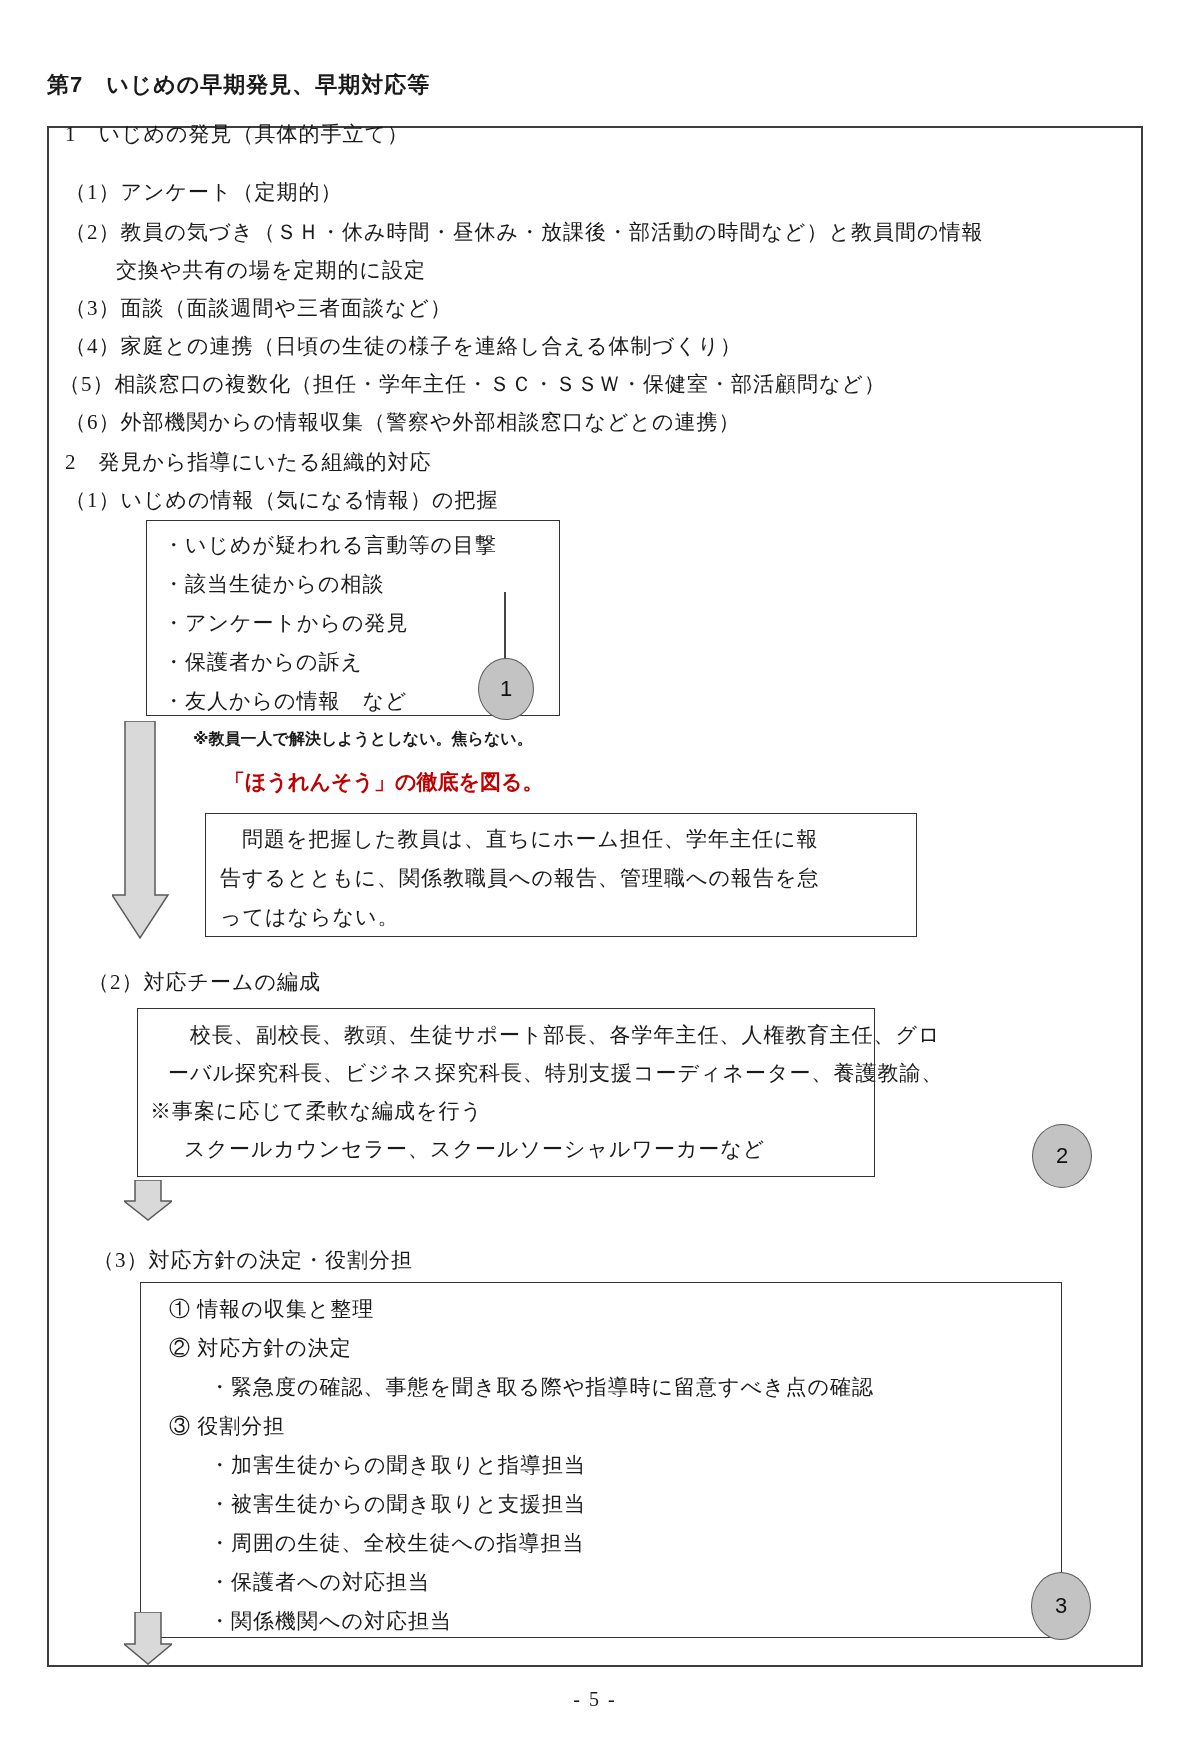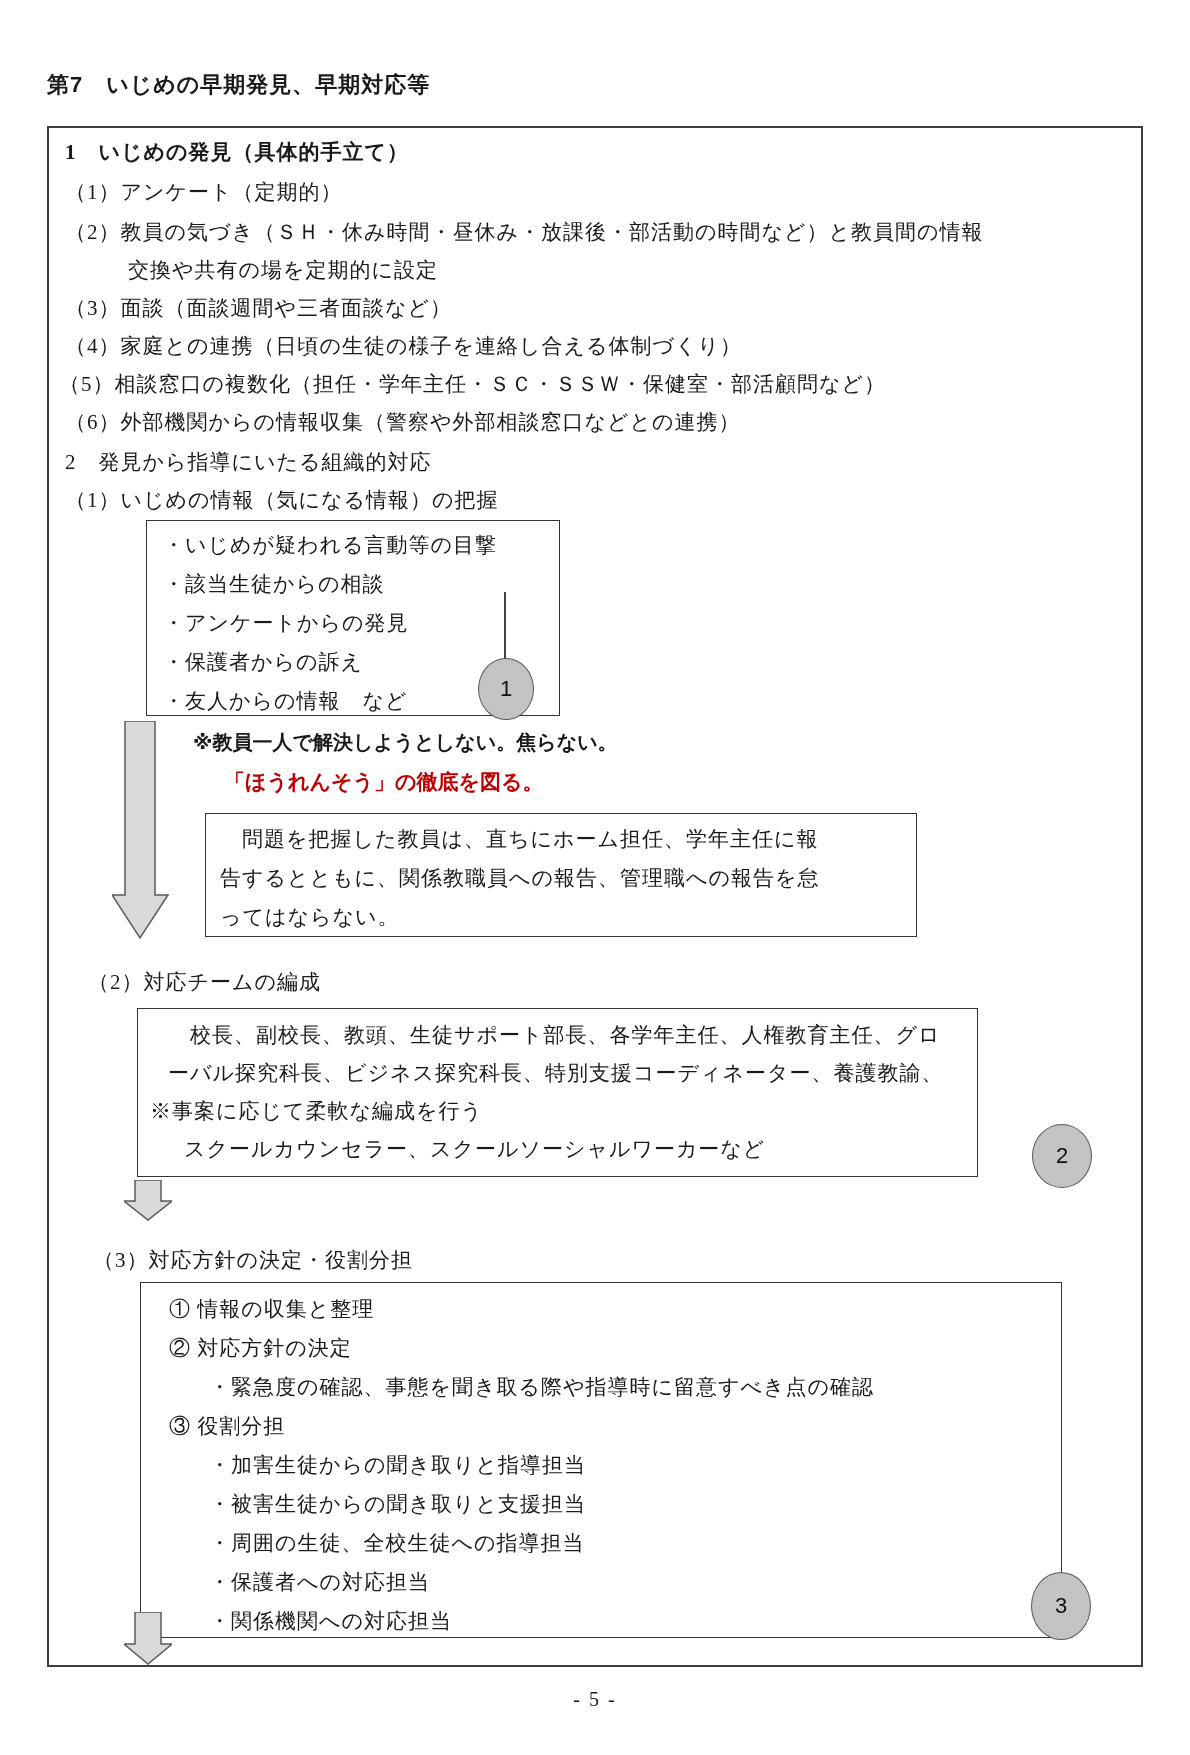--- a/index.html
+++ b/index.html
@@ -9,27 +9,27 @@
   .doc-title{position:absolute;left:47px;top:70px;margin:0;font-size:22px;font-weight:bold;
              letter-spacing:1px;font-family:"Liberation Sans","DejaVu Sans",sans-serif;}
   .outer-box{position:absolute;left:47px;top:126px;width:1092px;height:1537px;
              border:2px solid #3d3d3d;}
   .tl{position:absolute;font-size:21px;white-space:nowrap;letter-spacing:1px;}
   .inner-box{position:absolute;border:1.5px solid #333;background:#fff;box-sizing:border-box;}
   .ibl{font-size:21px;line-height:39px;white-space:nowrap;letter-spacing:1px;}
   
   .box1{left:146px;top:520px;width:414px;height:196px;padding:5px 0 0 16px;}
   
-  .caution1{position:absolute;left:193px;top:729px;font-size:20px;font-weight:bold;white-space:nowrap;}
+  .caution1{position:absolute;left:193px;top:729px;font-size:16px;font-weight:bold;white-space:nowrap;}
   .caution2{position:absolute;left:224px;top:768px;font-size:21px;font-weight:bold;color:#c00000;white-space:nowrap;}
   
   .boxr{left:205px;top:813px;width:712px;height:124px;padding:6px 14px 0 14px;}
   .boxr .ibl{line-height:39px;}
   
-  .box2{left:137px;top:1008px;width:841px;height:169px;padding:7px 12px 0 12px;}
+  .box2{left:137px;top:1008px;width:738px;height:169px;padding:7px 12px 0 12px;}
   .box2 .ibl{line-height:38px;}
   
   .box3{left:140px;top:1282px;width:922px;height:356px;padding:7px 24px 0 12px;}
   .box3 .ibl{line-height:39px;}
   .ind1{margin-left:16px;}
   .ind2{margin-left:56px;}
   .m40{margin-left:40px;} .m18{margin-left:18px;} .m34{margin-left:34px;} .m0{margin-left:0;}
   
   .badge{position:absolute;border-radius:50%;background:#c3c3c3;border:1.5px solid #5a5a5a;
          display:flex;align-items:center;justify-content:center;font-size:22px;color:#111;
@@ -44,24 +44,24 @@
 </style>
 </head>
 <body>
 
 <div class="page">
 
   <h1 class="doc-title">第7　いじめの早期発見、早期対応等</h1>
 
   <div class="outer-box"></div>
 
-  <div class="tl" style="left:65px;top:138px;font-weight:bold;">1　いじめの発見（具体的手立て）</div>
+  <div class="tl" style="left:65px;top:120px;">1　いじめの発見（具体的手立て）</div>
   <div class="tl" style="left:65px;top:178px;">（1）アンケート（定期的）</div>
   <div class="tl" style="left:65px;top:218px;">（2）教員の気づき（ＳＨ・休み時間・昼休み・放課後・部活動の時間など）と教員間の情報</div>
-  <div class="tl" style="left:128px;top:256px;">交換や共有の場を定期的に設定</div>
+  <div class="tl" style="left:116px;top:256px;">交換や共有の場を定期的に設定</div>
   <div class="tl" style="left:65px;top:294px;">（3）面談（面談週間や三者面談など）</div>
   <div class="tl" style="left:65px;top:332px;">（4）家庭との連携（日頃の生徒の様子を連絡し合える体制づくり）</div>
   <div class="tl" style="left:59px;top:370px;text-align:center;">（5）相談窓口の複数化（担任・学年主任・ＳＣ・ＳＳＷ・保健室・部活顧問など）</div>
   <div class="tl" style="left:65px;top:408px;">（6）外部機関からの情報収集（警察や外部相談窓口などとの連携）</div>
   <div class="tl" style="left:65px;top:448px;">2　発見から指導にいたる組織的対応</div>
   <div class="tl" style="left:65px;top:486px;">（1）いじめの情報（気になる情報）の把握</div>
 
   <div class="inner-box box1">
     <div class="ibl">・いじめが疑われる言動等の目撃</div>
     <div class="ibl">・該当生徒からの相談</div>

